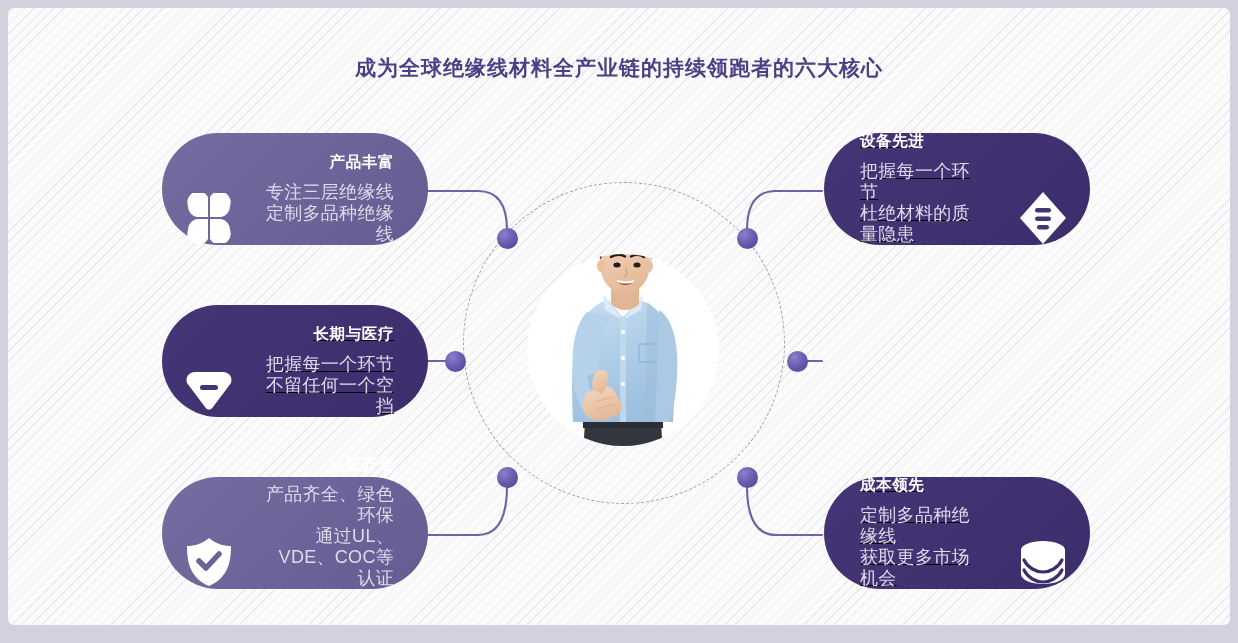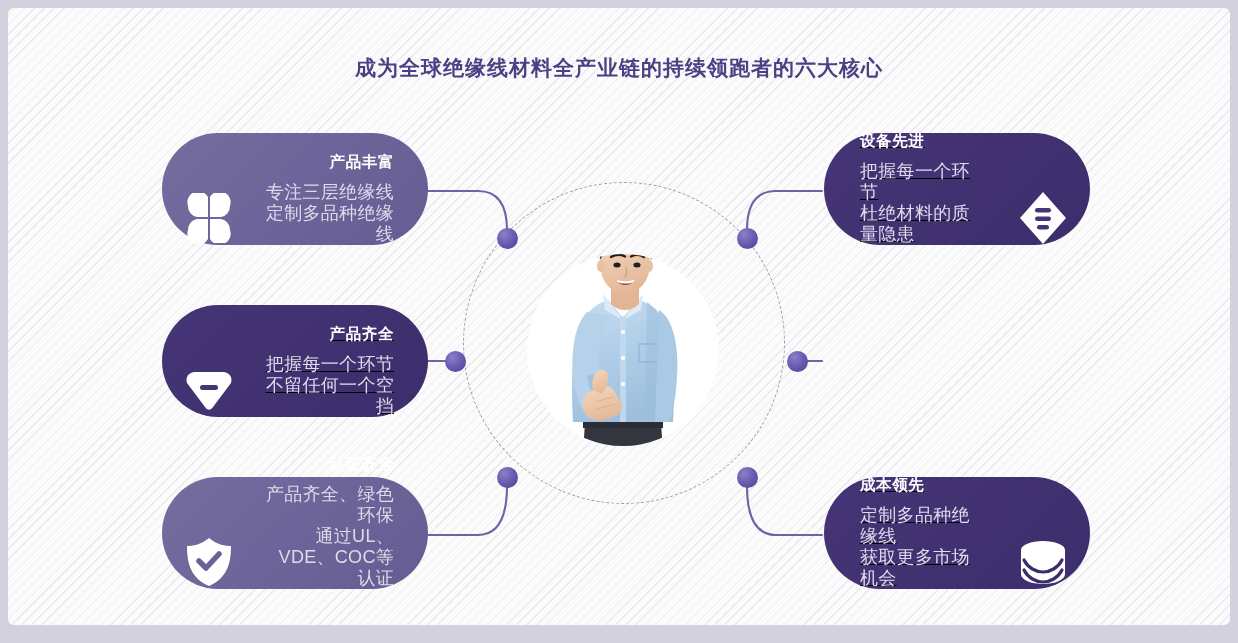--- a/index.html
+++ b/index.html
@@ -297,21 +297,21 @@
   </div>
 
   <div class="card left dark" id="card-1">
     <div class="card-icon">
       <svg width="52" height="48" viewBox="0 0 52 48">
         <path d="M12 6 L40 6 C 46 6 50 11 48 17 L 30 41 C 27.5 44.5 24.5 44.5 22 41 L 4 17 C 2 11 6 6 12 6 Z" fill="#fff"></path>
         <rect x="17" y="19" width="18" height="5" rx="2.5" fill="#463576"></rect>
       </svg>
     </div>
     <div class="card-text">
-      <div class="card-title">产品齐全</div>
+      <div class="card-title">长期与医疗</div>
       <div class="card-line">把握每一个环节</div>
       <div class="card-line">不留任何一个空挡</div>
     </div>
   </div>
 
   <div class="card left light" id="card-2">
     <div class="card-icon">
       <svg width="50" height="52" viewBox="0 0 50 52">
         <path d="M25 2 C 33 9 42 10 47 10 C 47 28 43 42 25 50 C 7 42 3 28 3 10 C 8 10 17 9 25 2 Z" fill="#fff"></path>
         <path d="M15 25 L 22 32 L 35 18" stroke="#6b6398" stroke-width="5.5" fill="none" stroke-linecap="round" stroke-linejoin="round"></path>

